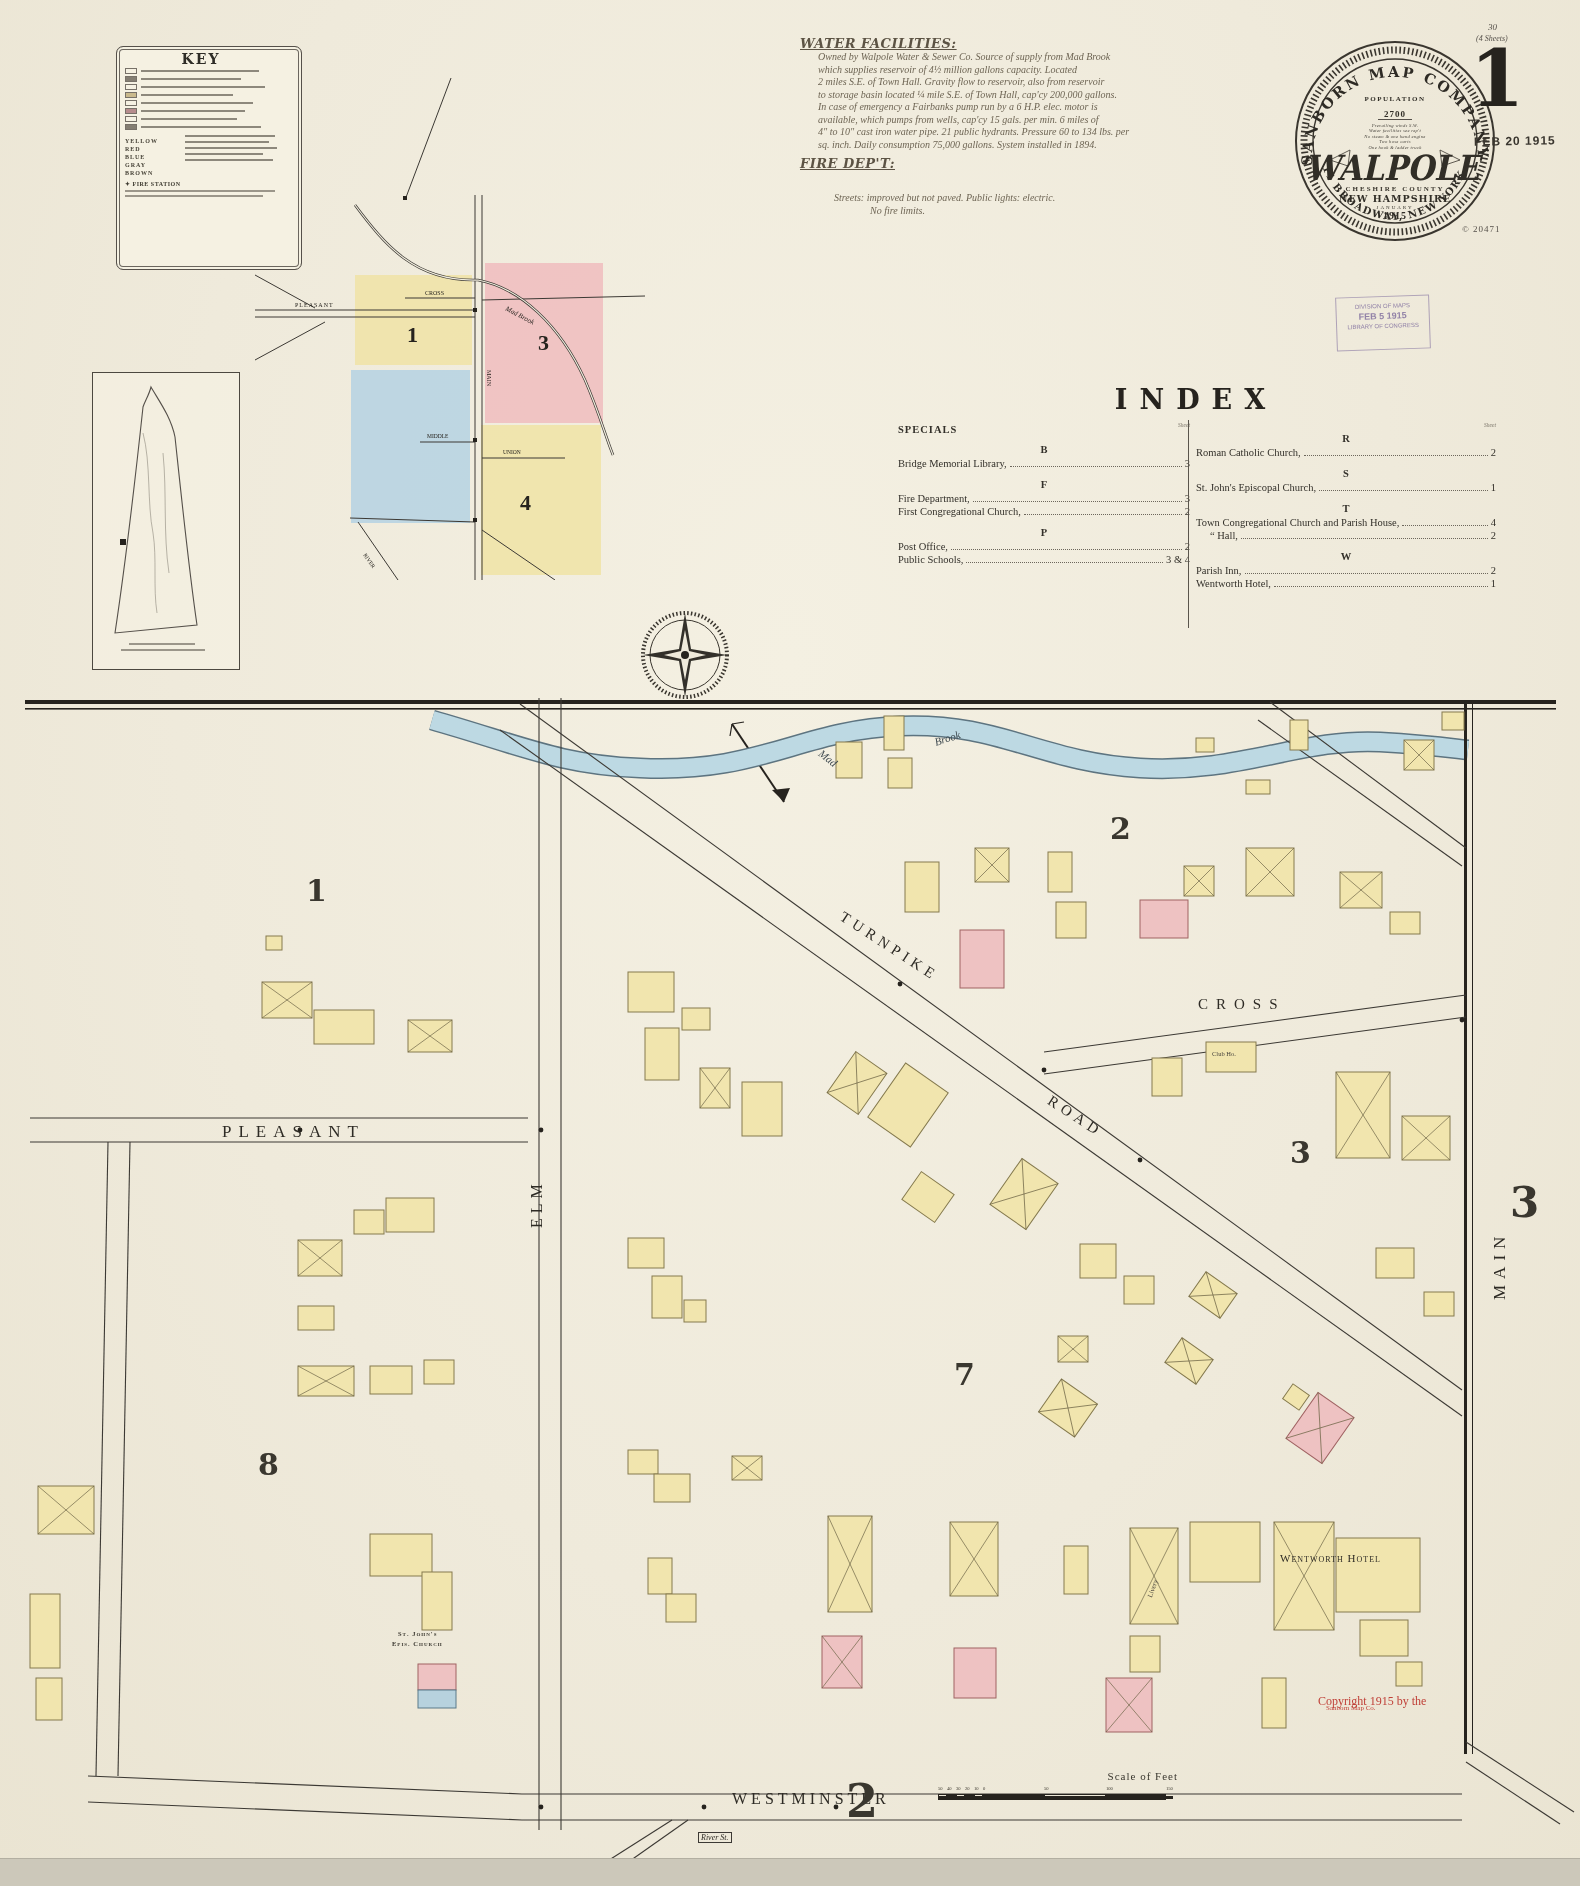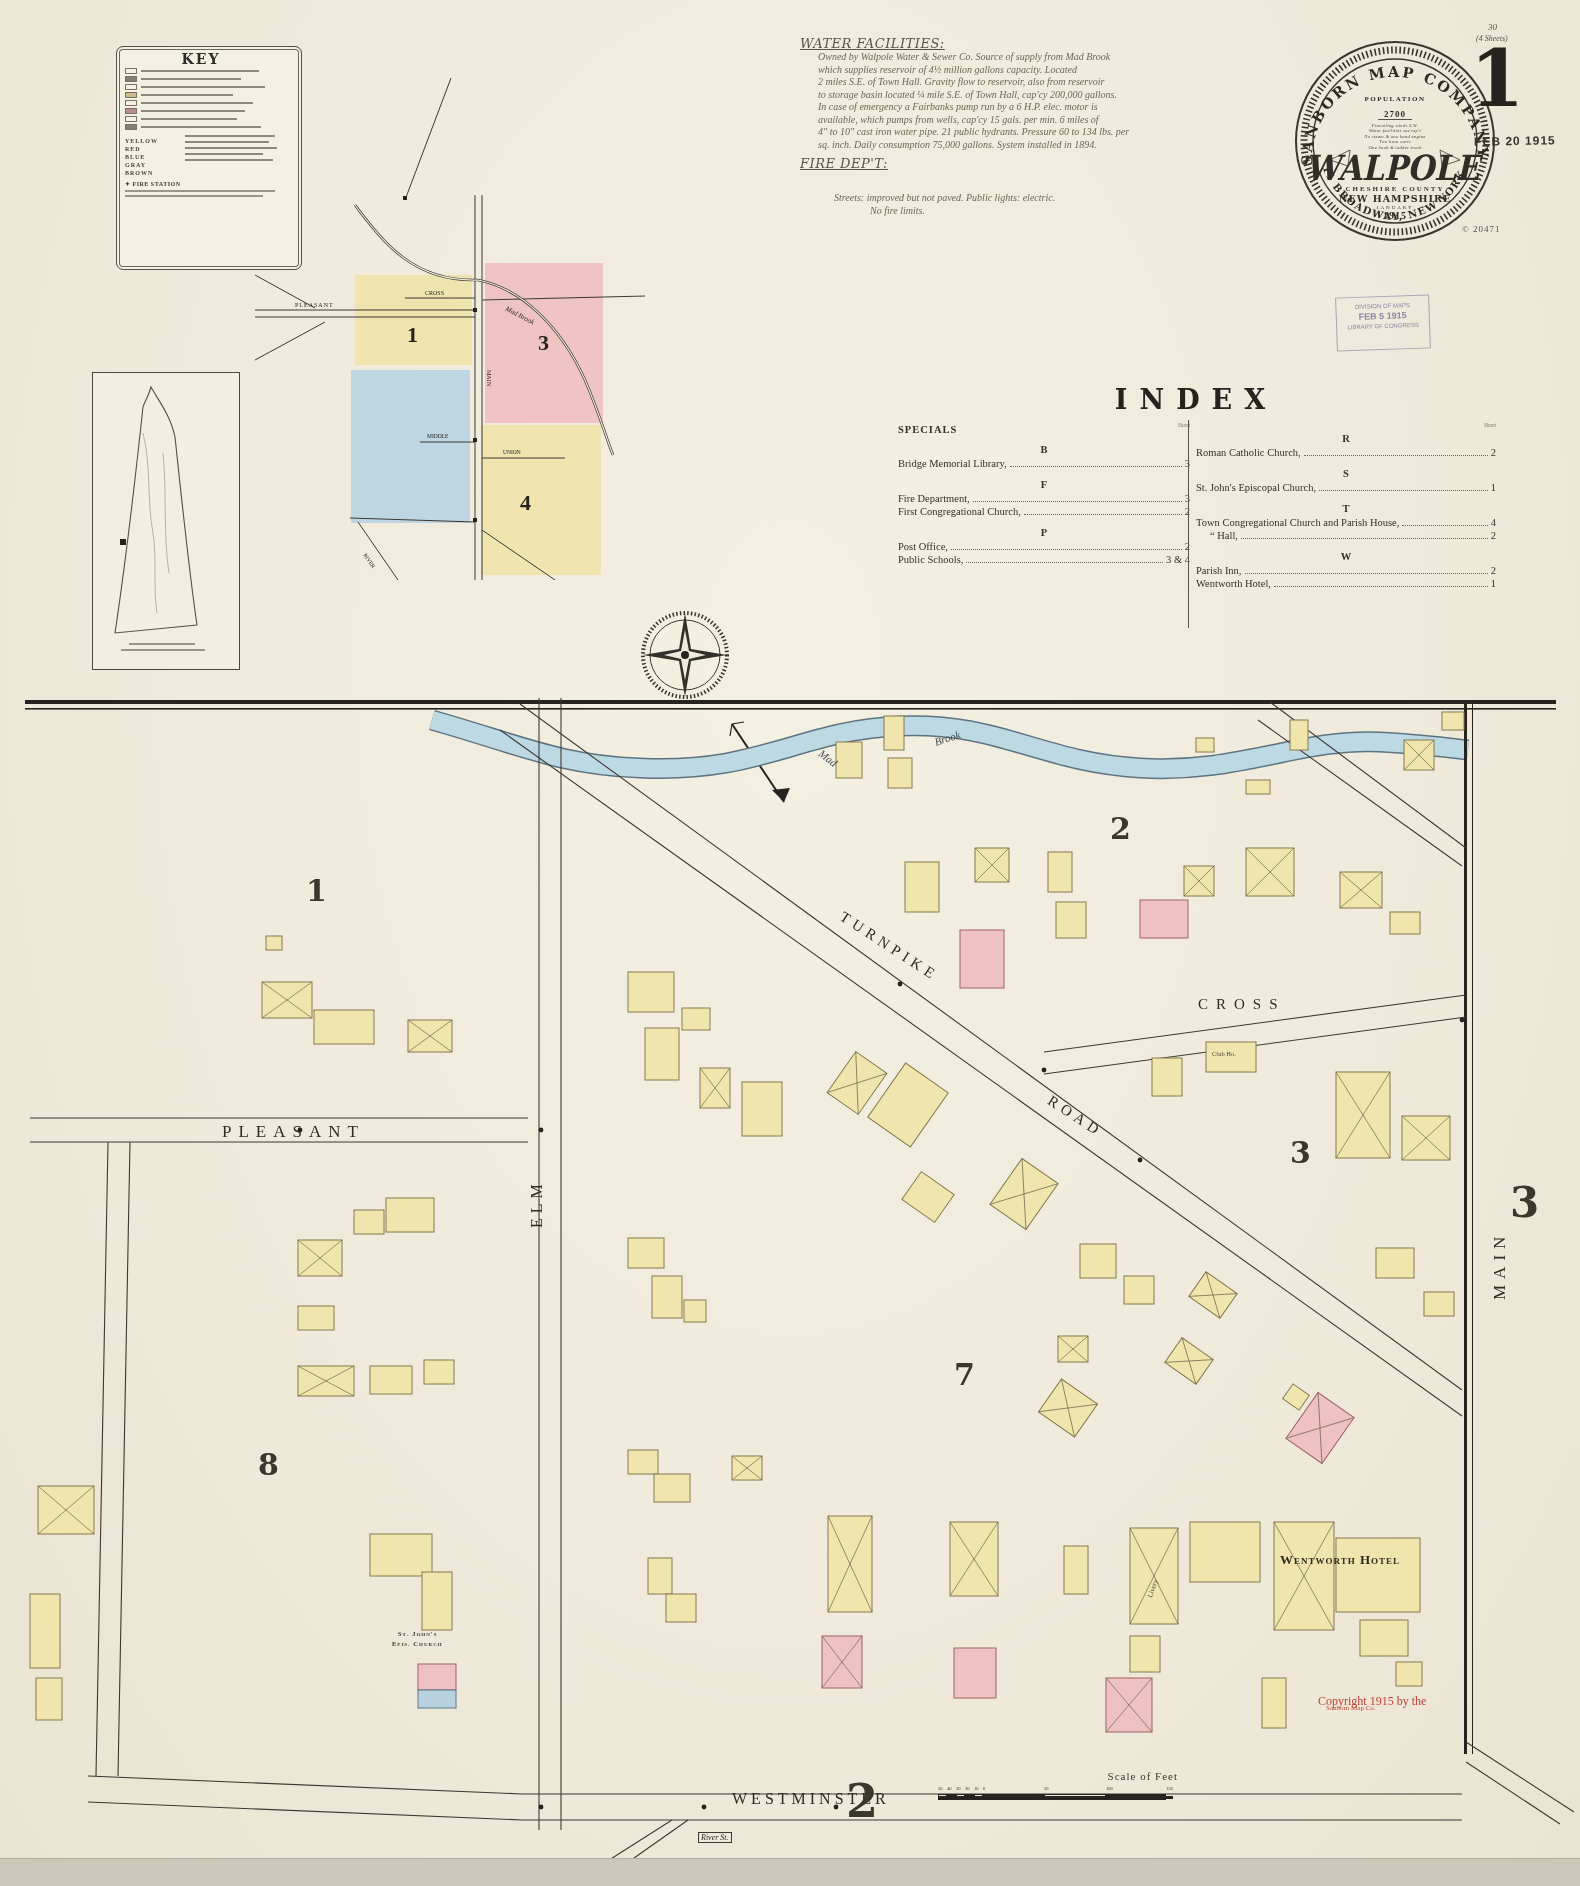--- a/index.html
+++ b/index.html
@@ -20,21 +20,21 @@
   .keycolors{margin-top:4px;font-size:6px;font-weight:bold;letter-spacing:1px;color:#474338;line-height:8px;}
   .keycolors span{display:block;}
   .keyfire{margin-top:3px;font-size:6px;font-weight:bold;color:#3c392f;letter-spacing:0.5px;}
   .keynote{margin-top:3px;height:2px;background:#9b968a;}
 
   
   .nhbox{left:92px;top:372px;width:146px;height:296px;border:1px solid #4c4840;background:rgba(247,243,230,0.5);}
 
   
   .water{left:800px;top:36px;width:480px;}
-  .wtitle{font-size:13px;font-style:italic;font-weight:normal;color:#5c5344;letter-spacing:0.5px;
+  .wtitle{font-size:13px;font-style:italic;font-weight:bold;color:#5c5344;letter-spacing:0.5px;
           text-decoration:underline;font-family:"DejaVu Serif",serif;}
   .wline{font-size:10px;font-style:italic;color:#6e6554;line-height:12.5px;padding-left:18px;white-space:nowrap;}
   .wnotes{font-size:10px;font-style:italic;color:#6e6554;line-height:13px;}
 
   
   .stamp{left:1292px;top:38px;width:206px;height:206px;}
   .stampoverlay{left:0;top:0;width:206px;height:206px;text-align:center;color:#312e27;}
   .st-pop{margin-top:57px;font-size:7px;letter-spacing:1.5px;font-weight:bold;}
   .st-popv{font-size:9px;font-weight:bold;letter-spacing:1px;border-bottom:1px solid #55504a;display:inline-block;padding:0 6px;}
   .st-note{font-size:4.6px;font-style:italic;color:#45413a;line-height:5.4px;letter-spacing:0.3px;}
@@ -711,21 +711,21 @@
   <div id="district-layer">
       <div class="abs district" style="left: 306px; top: 876px; font-size: 30px;">1</div>
       <div class="abs district" style="left: 1110px; top: 814px; font-size: 30px;">2</div>
       <div class="abs district" style="left: 1290px; top: 1138px; font-size: 30px;">3</div>
       <div class="abs district" style="left: 954px; top: 1360px; font-size: 30px;">7</div>
       <div class="abs district" style="left: 258px; top: 1450px; font-size: 30px;">8</div>
       <div class="abs district" style="left: 1510px; top: 1182px; font-size: 42px;">3</div>
       <div class="abs district" style="left: 846px; top: 1778px; font-size: 46px;">2</div>
     </div>
   <div id="landmark-layer">
-      <div class="abs landmark" style="left: 1280px; top: 1552px; font-size: 13px; color: rgb(46, 43, 37); font-weight: bold; letter-spacing: 1px; font-variant: small-caps; text-align: right;">Wentworth Hotel</div>
+      <div class="abs landmark" style="left: 1280px; top: 1552px; font-size: 11px; color: rgb(46, 43, 37); font-weight: normal; letter-spacing: 1px; font-variant: small-caps; text-align: right;">Wentworth Hotel</div>
       <div class="abs landmark" style="left: 1146px; top: 1596px; font-size: 7px; color: rgb(74, 70, 62); transform: rotate(-70deg); transform-origin: left top;">Livery</div>
       <div class="abs landmark" style="left: 1212px; top: 1050px; font-size: 6.5px; color: rgb(74, 70, 62);">Club Ho.</div>
       <div class="abs landmark" style="left: 398px; top: 1630px; font-size: 6.5px; color: rgb(58, 55, 47); font-weight: bold; letter-spacing: 1px; font-variant: small-caps;">St. John's</div>
       <div class="abs landmark" style="left: 392px; top: 1640px; font-size: 6.5px; color: rgb(58, 55, 47); font-weight: bold; letter-spacing: 1px; font-variant: small-caps;">Epis. Church</div>
       <div class="abs landmark" style="left: 1318px; top: 1694px; font-size: 12px; color: rgb(192, 64, 56);">Copyright 1915 by the</div>
       <div class="abs landmark" style="left: 1326px; top: 1704px; font-size: 7px; color: rgb(192, 64, 56);">Sanborn Map Co.</div>
     </div>
 
   <div class="abs scalewrap">
     <div class="scalelabel">Scale of Feet</div>

